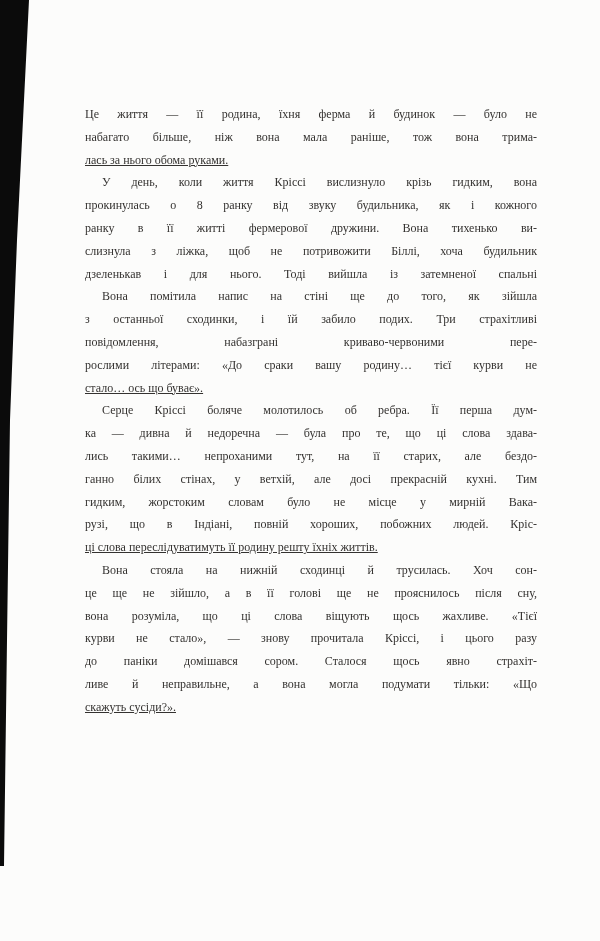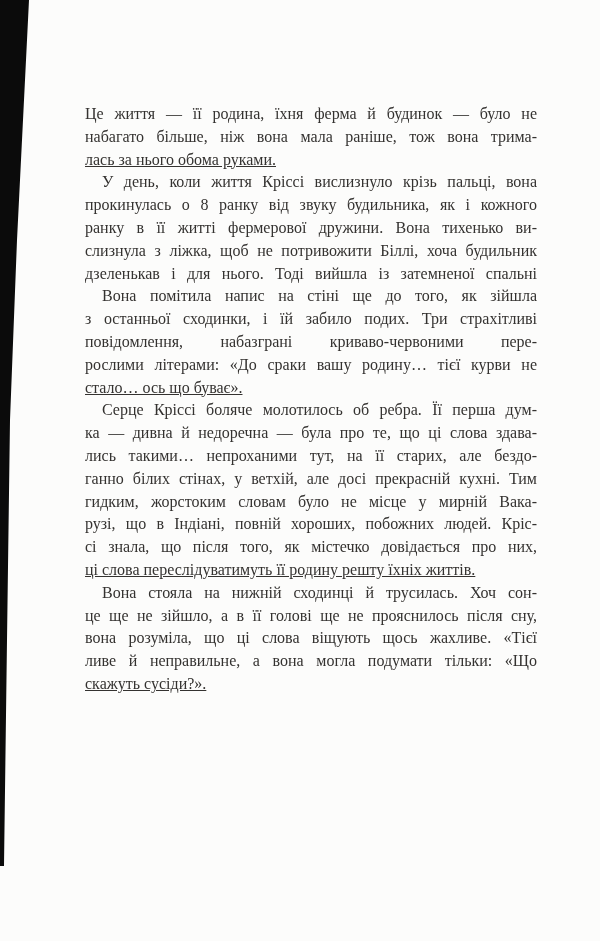--- a/index.html
+++ b/index.html
@@ -14,21 +14,21 @@
   #edge-shadow {
     position: absolute;
     left: 0; top: 0;
     display: block;
   }
   #text-block {
     position: absolute;
     left: 85px;
     top: 103px;
     width: 452px;
-    font-size: 16px;
+    font-size: 12px;
     line-height: 22.8px;
     color: #343230;
   }
   .para { margin: 0; padding: 0; }
   .line {
     display: block;
     text-align: justify;
     text-align-last: justify;
     white-space: normal;
   }
@@ -47,21 +47,21 @@
 
   <div id="text-block">
 
     <div class="para">
       <span class="line">Це життя — її родина, їхня ферма й будинок — було не</span>
       <span class="line">набагато більше, ніж вона мала раніше, тож вона трима-</span>
       <span class="line end">лась за нього обома руками.</span>
     </div>
 
     <div class="para">
-      <span class="line first">У день, коли життя Кріссі вислизнуло крізь пальці, вона</span>
+      <span class="line first">У день, коли життя Кріссі вислизнуло крізь гидким, вона</span>
       <span class="line">прокинулась о 8 ранку від звуку будильника, як і кожного</span>
       <span class="line">ранку в її житті фермерової дружини. Вона тихенько ви-</span>
       <span class="line">слизнула з ліжка, щоб не потривожити Біллі, хоча будильник</span>
       <span class="line">дзеленькав і для нього. Тоді вийшла із затемненої спальні</span>
     </div>
 
     <div class="para">
       <span class="line first">Вона помітила напис на стіні ще до того, як зійшла</span>
       <span class="line">з останньої сходинки, і їй забило подих. Три страхітливі</span>
       <span class="line">повідомлення, набазграні криваво-червоними пере-</span>
@@ -69,26 +69,27 @@
       <span class="line end">стало… ось що буває».</span>
     </div>
 
     <div class="para">
       <span class="line first">Серце Кріссі боляче молотилось об ребра. Її перша дум-</span>
       <span class="line">ка — дивна й недоречна — була про те, що ці слова здава-</span>
       <span class="line"><span>лись такими… </span><span class="italic">непроханими</span><span> тут, на її старих, але бездо-</span></span>
       <span class="line">ганно білих стінах, у ветхій, але досі прекрасній кухні. Тим</span>
       <span class="line">гидким, жорстоким словам було не місце у мирній Вака-</span>
       <span class="line">рузі, що в Індіані, повній хороших, побожних людей. Кріс-</span>
-      <span class="line">сі знала, що після того, як містечко довідається про них,</span>
       <span class="line end">ці слова переслідуватимуть її родину решту їхніх життів.</span>
     </div>
 
     <div class="para">
       <span class="line first">Вона стояла на нижній сходинці й трусилась. Хоч сон-</span>
       <span class="line">це ще не зійшло, а в її голові ще не прояснилось після сну,</span>
       <span class="line">вона розуміла, що ці слова віщують щось жахливе. «Тієї</span>
+      <span class="line">курви не стало», — знову прочитала Кріссі, і цього разу</span>
+      <span class="line">до паніки домішався сором. Сталося щось явно страхіт-</span>
       <span class="line">ливе й неправильне, а вона могла подумати тільки: «Що</span>
       <span class="line end">скажуть сусіди?».</span>
     </div>
 
   </div>
 </div>
 
 </body></html>

